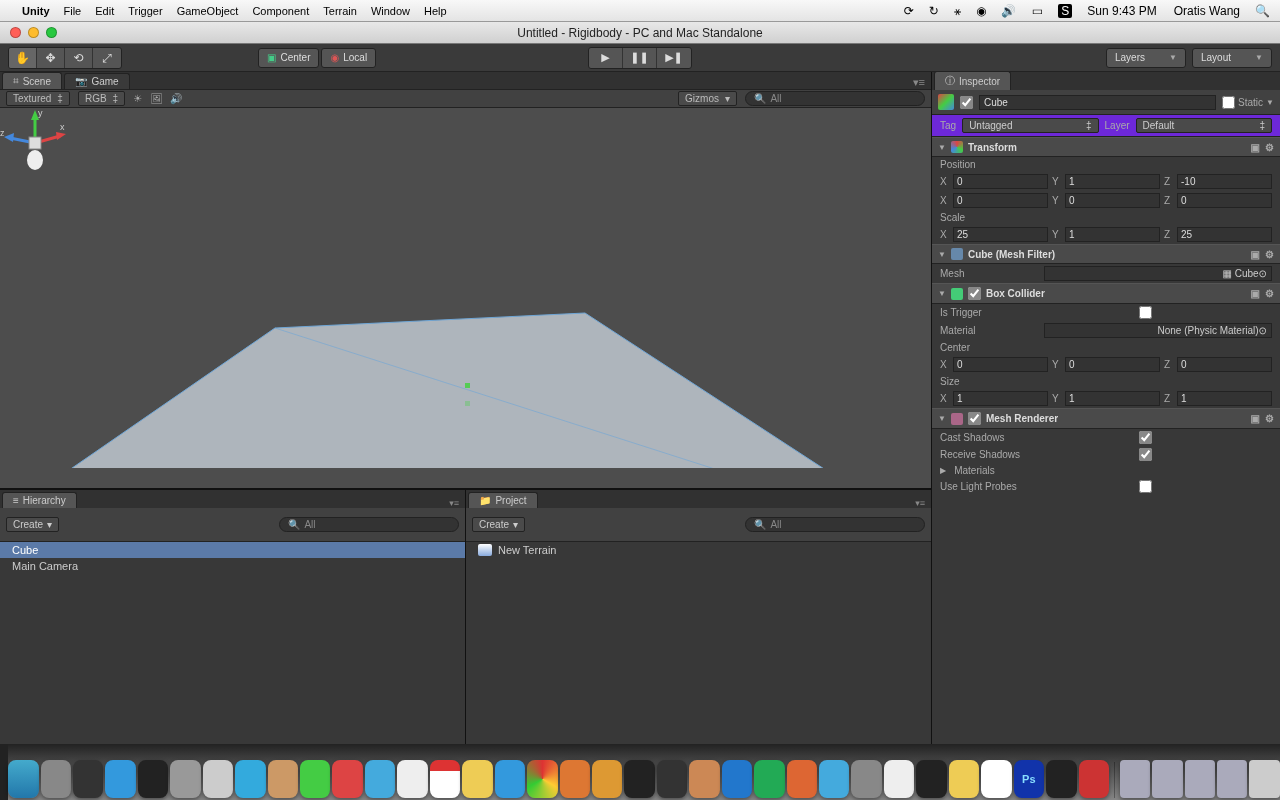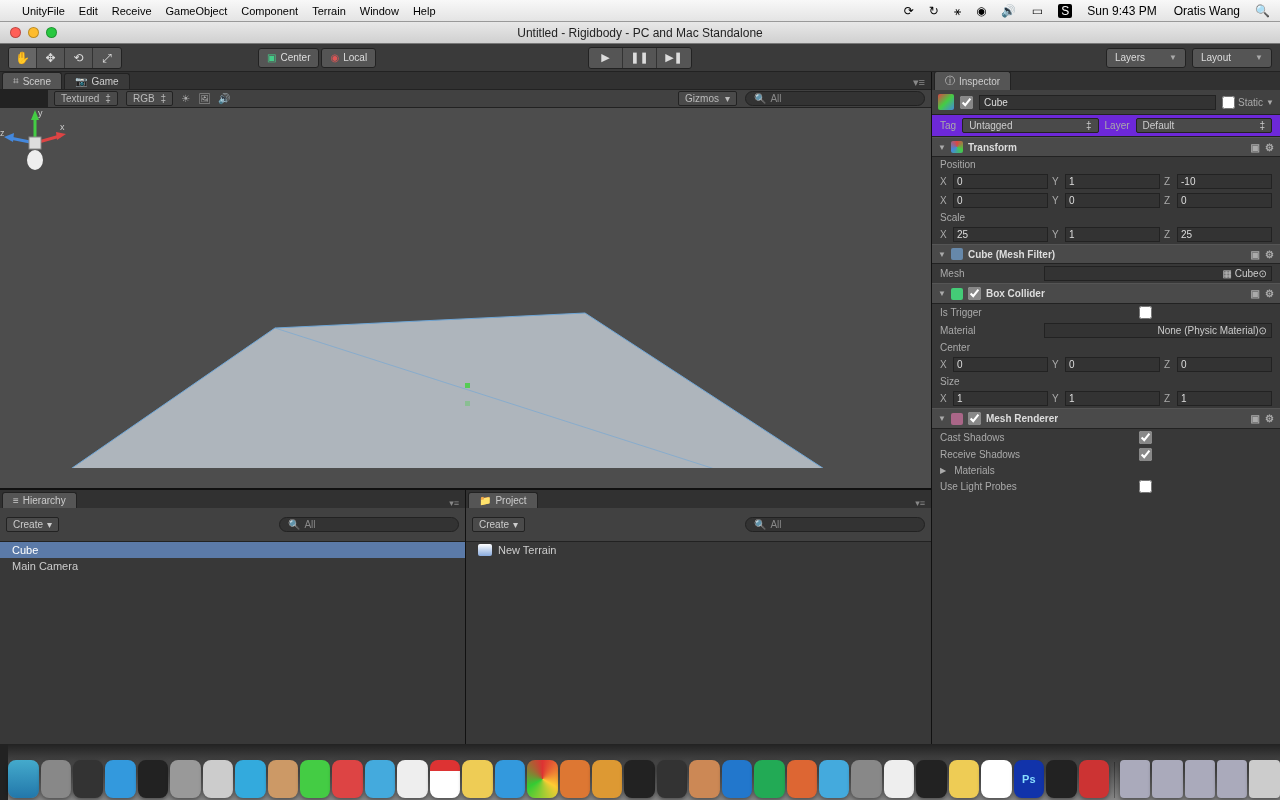--- a/index.html
+++ b/index.html
@@ -1,21 +1,21 @@
 <!DOCTYPE html>
 <html><head>
 <meta charset="utf-8">
 <style>
 * { margin:0; padding:0; box-sizing:border-box; font-family:"Lucida Grande","Helvetica Neue",Arial,sans-serif; }
 body { width:1280px; height:800px; background:#222; overflow:hidden; font-size:11px; color:#ccc; }
 
 
 .mac-menu { height:22px; background:linear-gradient(#f8f8f8,#e4e4e4); border-bottom:1px solid #999; display:flex; align-items:center; padding:0 10px; color:#000; }
 .mac-menu .apple { font-size:14px; margin-right:12px; }
-.mac-menu .app-name { font-weight:normal; margin-right:0; }
+.mac-menu .app-name { font-weight:bold; margin-right:14px; }
 .mac-menu .mi { margin-right:14px; }
 .mac-menu .spacer { flex:1; }
 .mac-menu .right span { margin-left:12px; font-size:12px; }
 .mac-menu .right .user { margin-left:14px; }
 
 
 .win-title { height:22px; background:linear-gradient(#e8e8e8,#d0d0d0); border-bottom:1px solid #777; display:flex; align-items:center; position:relative; color:#222; }
 .win-title .traffic { display:flex; gap:7px; margin-left:10px; }
 .win-title .dot { width:11px; height:11px; border-radius:50%; border:1px solid rgba(0,0,0,0.25); }
 .dot.red{background:#ff5f57}.dot.yel{background:#febc2e}.dot.grn{background:#28c840}
@@ -40,21 +40,21 @@
 
 .app-body { display:flex; height:calc(800px - 22px - 22px - 28px - 56px); }
 .left-col { width:932px; display:flex; flex-direction:column; border-right:1px solid #111; }
 .right-col { flex:1; background:#383838; display:flex; flex-direction:column; }
 
 
 .scene-tabs { height:18px; background:#313131; display:flex; align-items:flex-end; border-bottom:1px solid #222; }
 .tab { background:#4a4a4a; border:1px solid #222; border-bottom:none; border-radius:3px 3px 0 0; padding:2px 10px; font-size:10px; color:#ccc; margin-left:2px; display:flex; align-items:center; gap:4px; }
 .tab.active{background:#555}
 .tab.inactive{background:#3a3a3a}
-.scene-toolbar { height:18px; background:#414141; border-bottom:1px solid #222; display:flex; align-items:center; padding:0 6px; gap:8px; font-size:10px; color:#bbb;margin-left:48px; }
+.scene-toolbar { height:18px; background:#414141; border-bottom:1px solid #222; display:flex; align-items:center; padding:0 6px; gap:8px; font-size:10px; color:#bbb; }
 .scene-toolbar .mini-drop { background:#4a4a4a; border:1px solid #222; border-radius:2px; padding:1px 6px; display:flex; align-items:center; gap:6px; }
 .scene-toolbar .ic { color:#aaa; cursor:pointer; }
 .scene-toolbar .spacer{flex:1}
 .scene-toolbar .search { background:#333; border:1px solid #222; border-radius:8px; padding:1px 8px; width:180px; color:#888; }
 .viewport { flex:1; background:#4d4d4d; position:relative; overflow:hidden; }
 .viewport svg { position:absolute; top:0; left:0; }
 .gizmo { position:absolute; top:30px; right:30px; width:70px; height:70px; }
 
 
 .bottom { display:flex; height:256px; border-top:2px solid #111; }
@@ -103,21 +103,21 @@
 input[type=checkbox]{accent-color:#888}
 </style>
 </head>
 <body>
 
 <div class="mac-menu">
   <span class="apple"></span>
   <span class="app-name">Unity</span>
   <span class="mi">File</span>
   <span class="mi">Edit</span>
-  <span class="mi">Receive</span>
+  <span class="mi">Trigger</span>
   <span class="mi">GameObject</span>
   <span class="mi">Component</span>
   <span class="mi">Terrain</span>
   <span class="mi">Window</span>
   <span class="mi">Help</span>
   <span class="spacer"></span>
   <span class="right">
     <span>⟳</span>
     <span>↻</span>
     <span>⚹</span>

